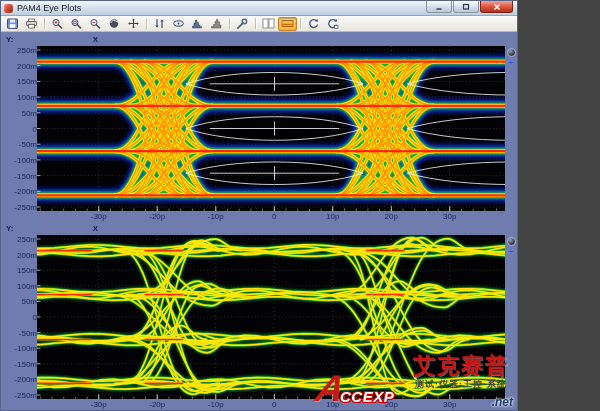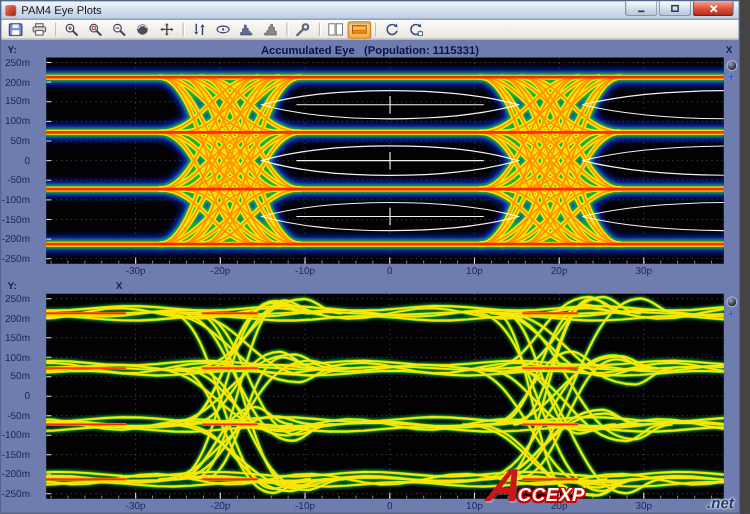--- a/index.html
+++ b/index.html
@@ -1,17 +1,17 @@
 <!DOCTYPE html>
 <html><head>
 <meta charset="utf-8">
 <style>
   html,body{margin:0;padding:0;background:#444;}
   *{box-sizing:border-box;}
-  .window{width:592px;height:411px;border:1px solid #55648c;background:#6e7cae;
+  .window{width:518px;height:411px;border:1px solid #55648c;background:#6e7cae;
     font-family:"Liberation Sans",sans-serif;position:relative;overflow:hidden;}
   
   .titlebar{height:15px;background:linear-gradient(#f4f8fc,#d3dfee 50%,#bdcfe3);
     border-bottom:1px solid #93a4bd;display:flex;align-items:center;padding:0 0 0 3px;}
   .app-icon{width:9px;height:9px;border-radius:2px;margin-right:4px;flex:0 0 auto;
     background:linear-gradient(135deg,#f0654f 20%,#8c1f12);box-shadow:inset 0 0 1px #fff;}
   .title-text{font-size:9px;color:#15161a;white-space:nowrap;}
   .win-buttons{margin-left:auto;display:flex;gap:1px;align-self:flex-start;padding-right:4px;}
   .wbtn{width:26px;height:12px;border:1px solid #8b94a5;border-top:none;border-radius:0 0 3px 3px;
     background:linear-gradient(#fdfeff,#cfdbea 60%,#bac9dd);display:flex;align-items:center;justify-content:center;cursor:default;}
@@ -26,21 +26,21 @@
   .tsep{width:1px;height:11px;background:#c6bfb4;box-shadow:1px 0 0 #fff;margin:0 3px;}
   
   .figure{position:absolute;left:0;right:0;top:32px;bottom:0;background:#6e7cae;}
   .phead{height:13px;display:flex;align-items:center;padding:0 5px;}
   .ph-y{width:46px;font-size:8px;font-weight:bold;color:#13205c;}
   .ph-title{flex:1;text-align:center;font-size:9px;font-weight:bold;color:#0c1348;white-space:pre;}
   .ph-x{width:46px;text-align:right;font-size:8px;font-weight:bold;color:#13205c;}
   .prow{display:flex;}
   .prow.h1{height:165px;} .prow.h2{height:164px;}
   .ycol{width:36px;position:relative;}
-  .ytick{position:absolute;right:13px;transform:translateY(-50%);font-size:8px;color:#1a2558;white-space:nowrap;}
+  .ytick{position:absolute;right:0;transform:translateY(-50%);font-size:8px;color:#1a2558;white-space:nowrap;}
   .pcanvas{flex:1;position:relative;background:#020205;}
   .pcanvas svg{position:absolute;left:0;top:0;width:100%;height:100%;display:block;}
   .strip{width:12px;position:relative;}
   .sc-circle{width:9px;height:9px;border-radius:50%;margin:2px auto 1px auto;
     background:radial-gradient(circle at 35% 30%,#9aa2b5,#2a2f3d 70%);border:1px solid #aab4cc;}
   .sc-plus{text-align:center;font-size:10px;font-weight:bold;color:#2e4fd4;line-height:9px;
     text-shadow:0 0 1px #cfd8f2;}
   .xrow{position:relative;margin:0 12px 0 36px;text-align:right;}
   .xrow.h1{height:11px;} .xrow.h2{height:12px;}
   .xtick{position:absolute;top:1px;transform:translateX(-50%);font-size:8px;color:#1a2558;white-space:nowrap;}
@@ -193,21 +193,20 @@
           <path d="M10.4 0.8 l.7 3 l-3 -.6 z" fill="#37537d"></path>
           <rect x="8.6" y="7.4" width="3.4" height="3.2" fill="#fff" stroke="#37537d" stroke-width=".7"></rect>
         </svg>
       </span>
     </div>
 
   <div class="figure">
 
     <div class="phead">
       <span class="ph-y">Y:</span>
-      <span class="ph-title">Accumulated Eye&nbsp;&nbsp;&nbsp;(Population: 1115331)</span>
       <span class="ph-x">X</span>
     </div>
     <div class="prow h1">
       <div class="ycol" id="ycol0">
           <span class="ytick" style="top: 4px;">250m</span>
           <span class="ytick" style="top: 19.7px;">200m</span>
           <span class="ytick" style="top: 35.4px;">150m</span>
           <span class="ytick" style="top: 51.1px;">100m</span>
           <span class="ytick" style="top: 66.8px;">50m</span>
           <span class="ytick" style="top: 82.5px;">0</span>
@@ -1014,16 +1013,18 @@
         <span class="xtick" style="left: 38.2%;">-10p</span>
         <span class="xtick" style="left: 50.7%;">0</span>
         <span class="xtick" style="left: 63.2%;">10p</span>
         <span class="xtick" style="left: 75.7%;">20p</span>
         <span class="xtick" style="left: 88.2%;">30p</span>
       </div>
 
     <div class="watermark">
       <span class="wm-a">A</span>
       <span class="wm-ccexp">CCEXP</span>
+      <span class="wm-cn">艾克赛普</span>
+      <span class="wm-tagline">测试·仪器·工控·系统</span>
       <span class="wm-net">.net</span>
     </div>
   </div>
 </div>
 
 </body></html>

